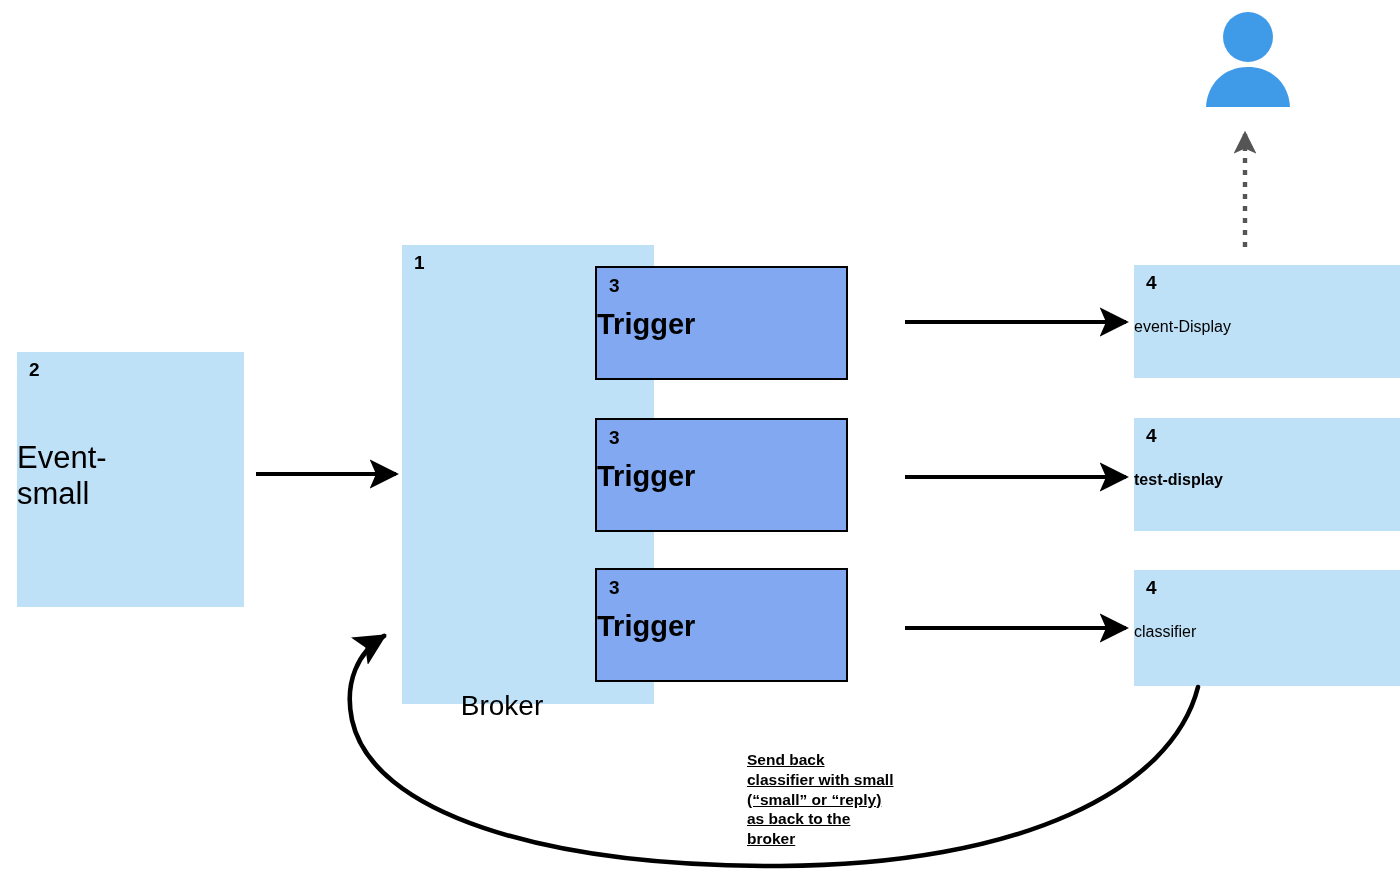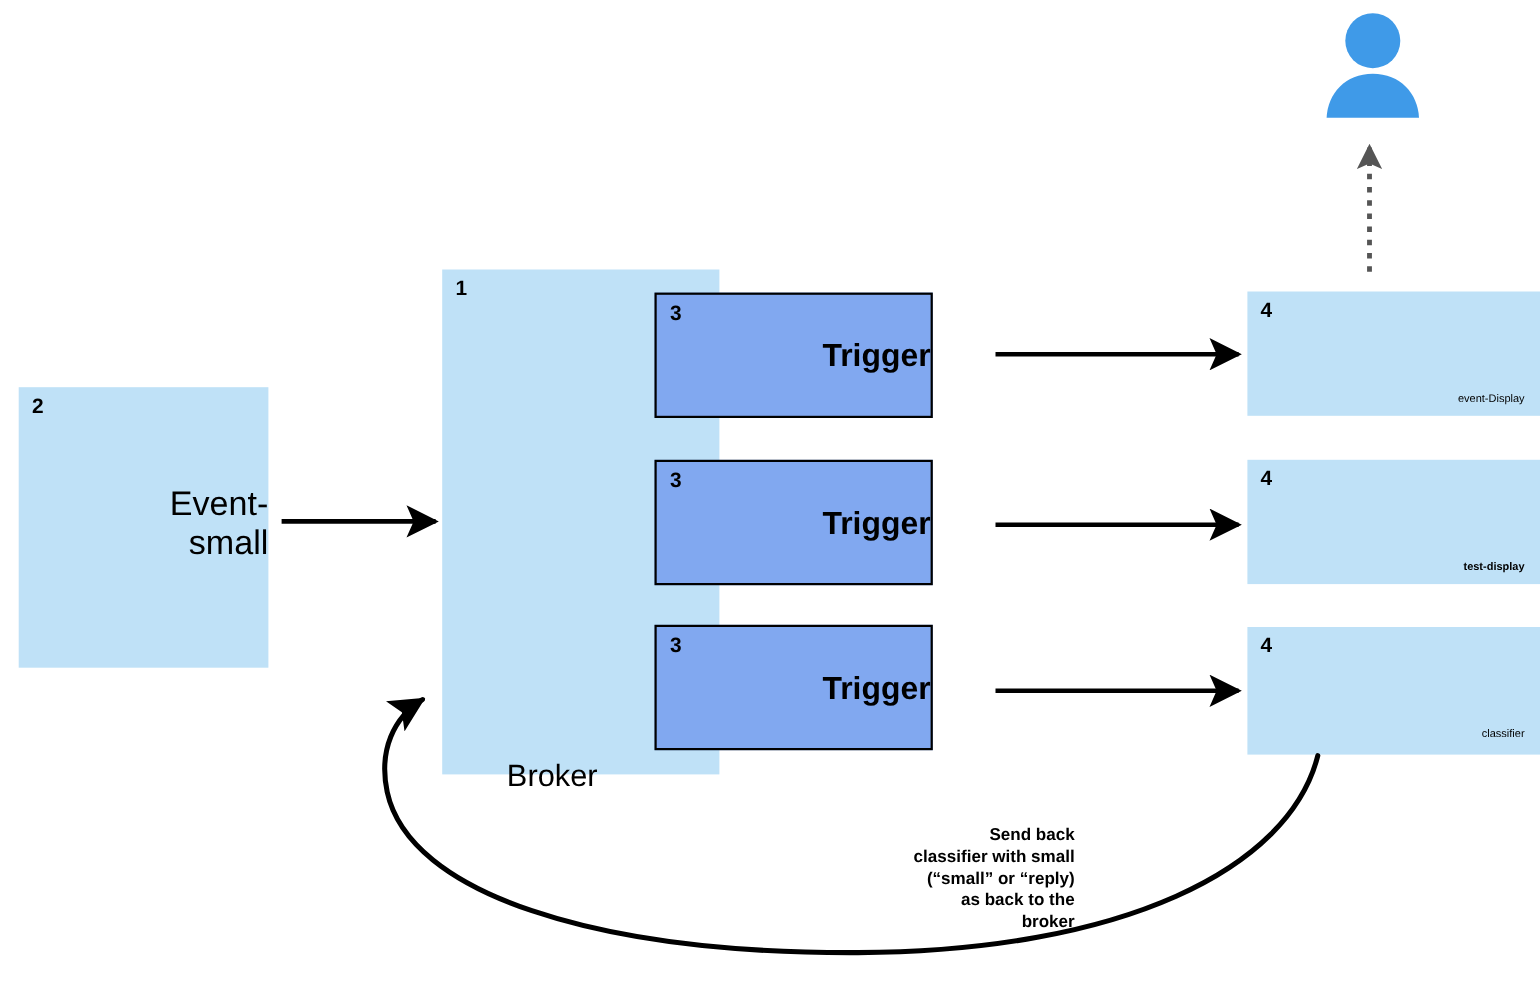--- a/index.html
+++ b/index.html
@@ -36,57 +36,56 @@
     font-size: 19px;
     font-weight: bold;
     color: #000000;
     line-height: 1;
     letter-spacing: 0.2px;
   }
   .node-label {
     position: absolute;
     left: 0;
     right: 0;
-    text-align: right;
+    text-align: left;
     color: #000000;
   }
   .label-big {
     font-size: 31px;
     font-weight: 400;
     line-height: 1.16;
-    padding-left: 14px;
   }
   .label-trigger {
     font-size: 29px;
     font-weight: 700;
     line-height: 1.1;
   }
   .label-small {
-    font-size: 10px;
+    font-size: 16px;
     font-weight: 400;
     line-height: 1.2;
-    margin-top: 40px;
   }
   .broker-label {
     position: absolute;
     left: 0;
     width: 200px;
     text-align: center;
     font-size: 28px;
     color: #000000;
     line-height: 1.1;
   }
   .caption {
     position: absolute;
-    text-align: right;
+    text-align: left;
     font-size: 15.5px;
     font-weight: bold;
     line-height: 1.28;
     color: #000000;
     width: 230px;
+    text-decoration: underline;
   }
   svg.overlay {
     position: absolute;
     top: 0;
     left: 0;
     width: 1400px;
     height: 896px;
     pointer-events: none;
   }
   .person-icon {

